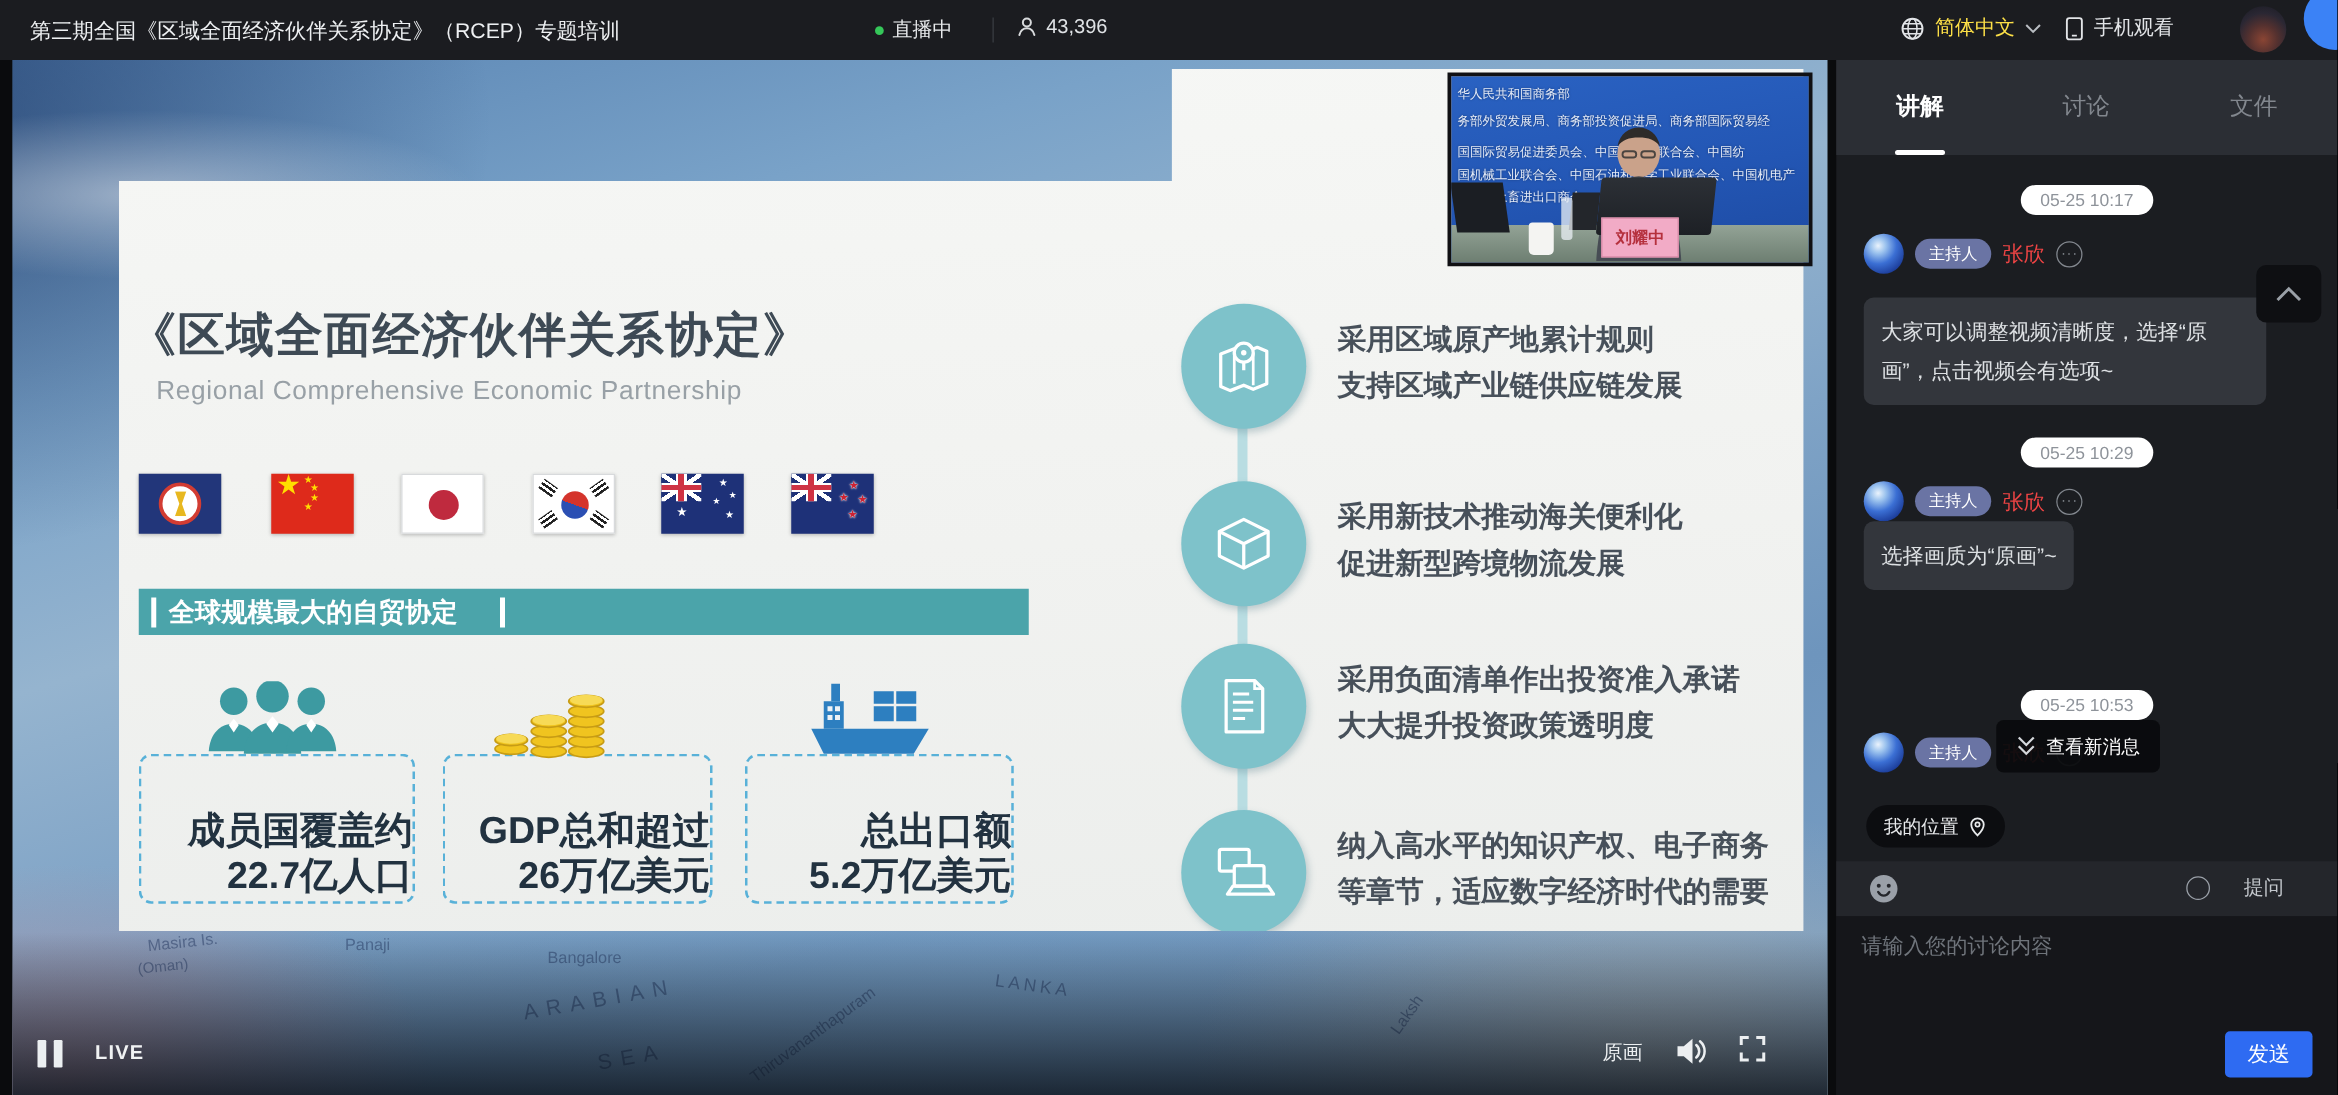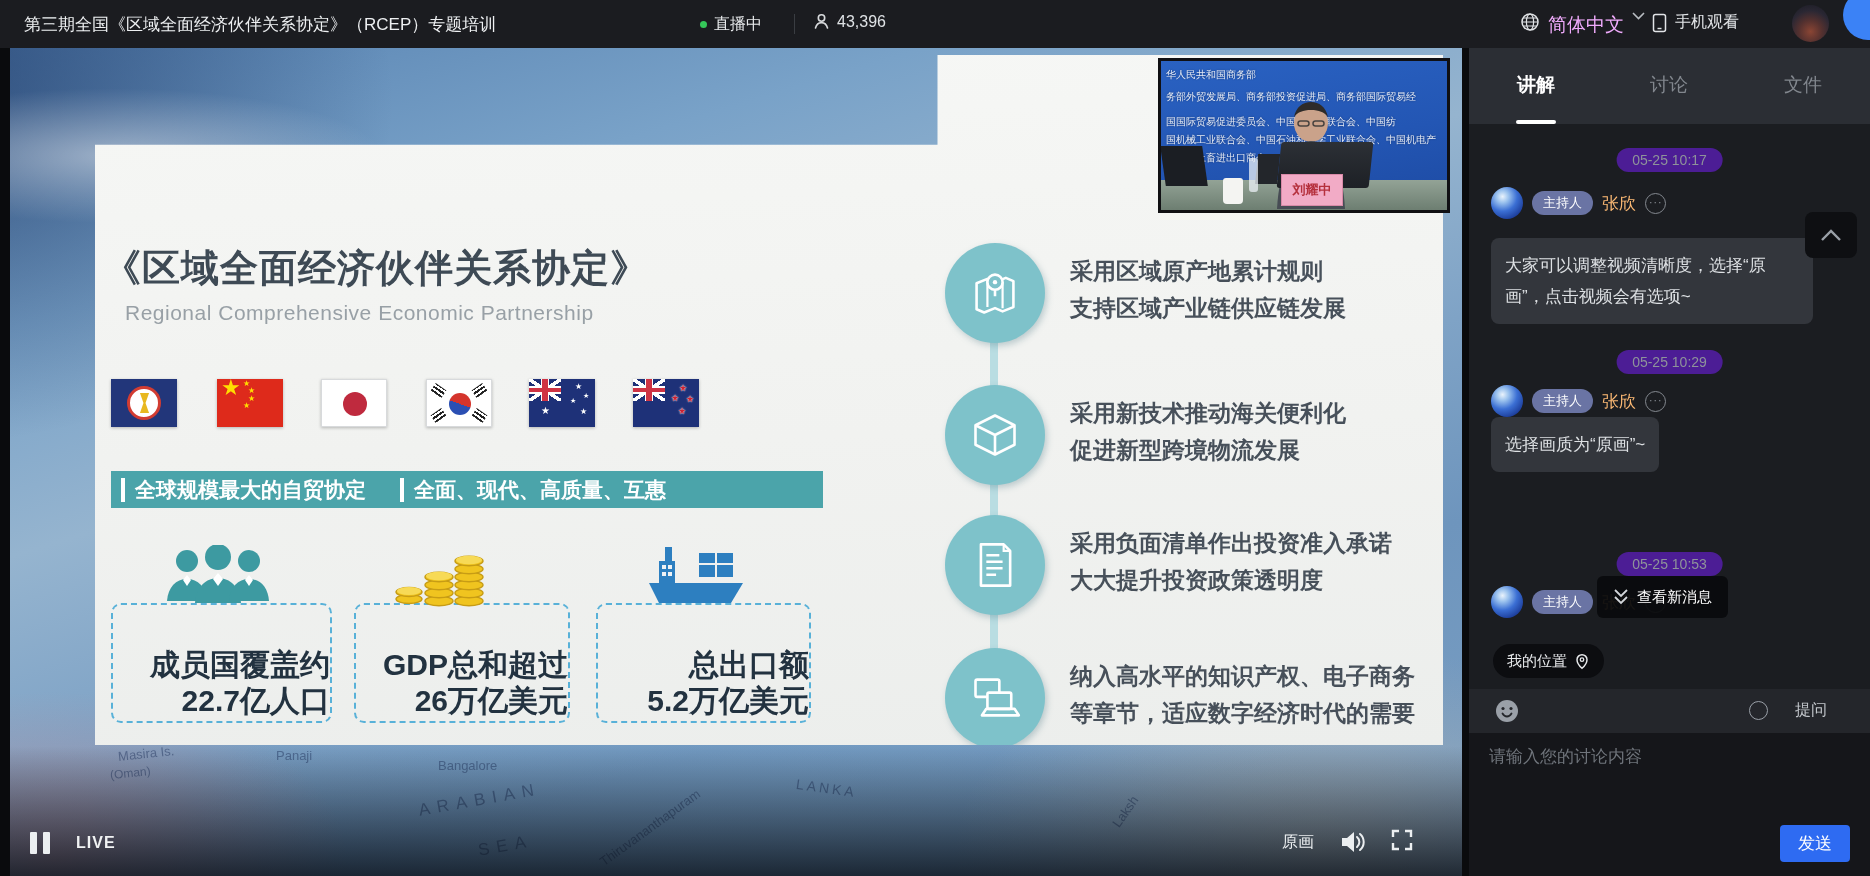--- a/index.html
+++ b/index.html
@@ -8,21 +8,21 @@
 
   
   .topbar { position:absolute; left:0; top:0; width:1870px; height:48px; background:#1b1c20; z-index:50; }
   .tb-title { position:absolute; left:24px; top:13px; font-size:17px; color:#eef0f2; white-space:nowrap; }
   .live-group { position:absolute; left:700px; top:14px; display:flex; align-items:center; gap:7px; }
   .live-dot { width:7px; height:7px; border-radius:50%; background:#35c759; }
   .live-text { font-size:16px; color:#e8eaec; }
   .tb-divider { position:absolute; left:794px; top:14px; width:1px; height:20px; background:#3a3d42; }
   .viewers-group { position:absolute; left:812px; top:12px; display:flex; align-items:center; gap:6px; color:#dfe2e5; }
   .viewers-count { font-size:16px; }
-  .lang-group { position:absolute; left:1520px; top:12px; display:flex; gap:8px; color:#f0abfc; font-size:19px; cursor:pointer; }
+  .lang-group { position:absolute; left:1520px; top:12px; display:flex; align-items:center; gap:8px; color:#fde047; font-size:16px; cursor:pointer; }
   .phone-group { position:absolute; left:1652px; top:12px; display:flex; align-items:center; gap:8px; color:#e2e4e7; font-size:16px; cursor:pointer; }
   .tb-avatar { position:absolute; left:1792px; top:5px; width:37px; height:37px; border-radius:50%;
     background:radial-gradient(circle at 50% 72%, #8a4534 0%, #55312f 35%, #2a2733 65%, #191a22 100%); }
   .corner-widget { position:absolute; left:1843px; top:-10px; width:50px; height:50px; border-radius:50%; background:#3b82f6; }
 
   
   .video { position:absolute; left:10px; top:48px; width:1452px; height:828px; overflow:hidden;
     background:
       radial-gradient(420px 240px at 3% 98%, rgba(205,135,140,.55), transparent 70%),
       radial-gradient(520px 300px at 90% 97%, rgba(226,200,165,.38), transparent 70%),
@@ -129,29 +129,29 @@
   .fs-btn { left:1380px; bottom:20px; cursor:pointer; }
 
   
   .sidebar { position:absolute; left:1469px; top:48px; width:401px; height:828px; background:#1b1d21; z-index:40; }
   .tabbar { position:absolute; left:0; top:0; width:401px; height:76px; background:#2b2e34; }
   .tab { position:absolute; top:24px; width:80px; text-align:center; font-size:19px; color:#82878e; cursor:pointer; }
   .tab1{left:27px;} .tab2{left:160px;} .tab3{left:294px;}
   .tab.active { color:#fff; font-weight:700; }
   .tab.active::after { content:""; position:absolute; left:20px; bottom:-26px; width:40px; height:4px; background:#fff; border-radius:2px; }
 
-  .ts-pill { position:absolute; left:50%; transform:translateX(-50%); background:#4c1d95; color:#8e939a; font-size:14px;
+  .ts-pill { position:absolute; left:50%; transform:translateX(-50%); background:#ffffff; color:#8e939a; font-size:14px;
     padding:4px 16px; border-radius:14px; white-space:nowrap; }
   .tsp1{top:100px;} .tsp2{top:302px;} .tsp3{top:504px;}
   .msg-head { position:absolute; left:22px; display:flex; align-items:center; gap:9px; height:34px; }
   .mh1{top:138px;} .mh2{top:336px;} .mh3{top:537px;}
   .avatar-globe { width:32px; height:32px; border-radius:50%; flex:none;
     background:radial-gradient(circle at 36% 30%, #eaf3fc 0%, #9cc3ee 20%, #3b6fd4 48%, #1c3d9a 78%, #142a6e 100%); }
   .host-badge { background:#6a74a4; color:#fff; font-size:13px; padding:3px 11px; border-radius:12px; white-space:nowrap; }
-  .sender-name { color:#fdba74; font-size:17px; white-space:nowrap; }
+  .sender-name { color:#ef4444; font-size:17px; white-space:nowrap; }
   .dots-icon { width:21px; height:21px; border:1.5px solid #83888f; border-radius:50%; color:#83888f;
     font-size:12px; line-height:17px; text-align:center; letter-spacing:.5px; cursor:pointer; }
   .bubble { position:absolute; left:22px; background:#33363c; border-radius:8px; padding:12px 14px;
     color:#dde0e3; font-size:17px; line-height:31px; }
   .bub1 { top:190px; width:322px; }
   .bub2 { top:369px; white-space:nowrap; }
   .bub3 { top:426px; white-space:nowrap; color:#989da4; font-size:16px; }
   .scrollup-btn { position:absolute; left:336px; top:164px; width:52px; height:46px; background:#0e0f12; border-radius:8px;
     display:flex; align-items:center; justify-content:center; cursor:pointer; z-index:5; }
   .newmsg-btn { position:absolute; left:128px; top:528px; height:42px; background:rgba(9,10,12,.9); border-radius:6px;
@@ -262,21 +262,20 @@
         <span class="star-r" style="left:46px;top:4px;font-size:9px;">★</span>
         <span class="star-r" style="left:38px;top:14px;font-size:9px;">★</span>
         <span class="star-r" style="left:53px;top:15px;font-size:9px;">★</span>
         <span class="star-r" style="left:45px;top:27px;font-size:9px;">★</span>
       </div>
 
       <div class="banner">
         <span class="bar"></span>
         <span class="txt">全球规模最大的自贸协定</span>
         <span class="bar"></span>
-        <span class="txt txt2">全面、现代、高质量、互惠</span>
       </div>
 
       <svg class="stat-icon sicon1" width="130" height="62" viewBox="0 0 130 62">
         <g fill="#3d9aa1">
           <circle cx="34" cy="16" r="11"></circle>
             <path d="M14 56c1-14 9-22 20-22s19 8 20 22z"></path>
           <circle cx="65" cy="12" r="13"></circle>
             <path d="M42 58c1-16 11-25 23-25s22 9 23 25z"></path>
           <circle cx="96" cy="16" r="11"></circle>
             <path d="M76 56c1-14 9-22 20-22s19 8 20 22z"></path>

